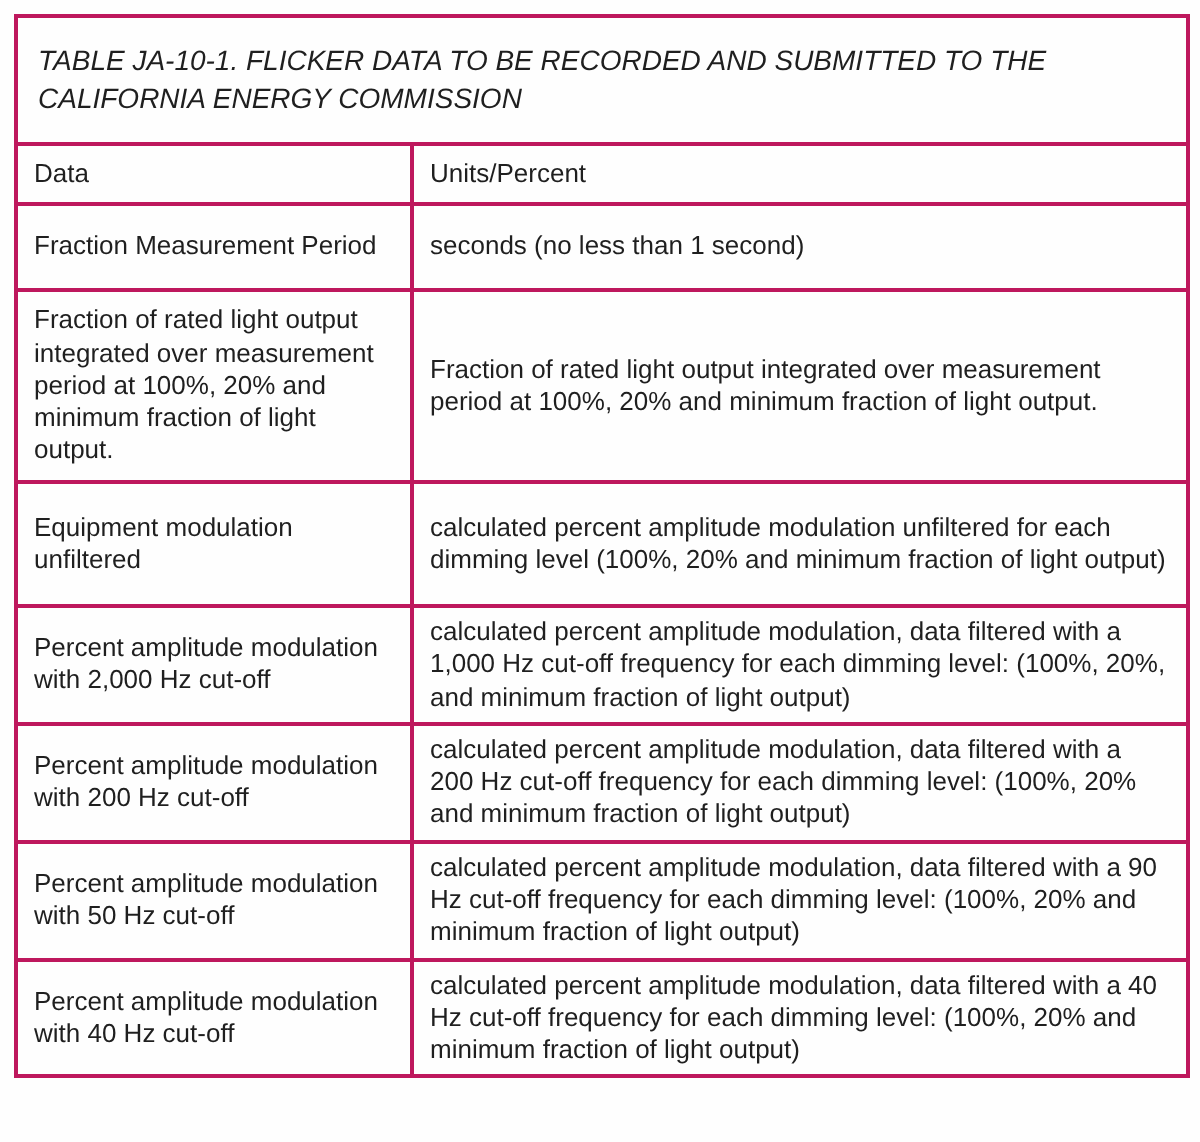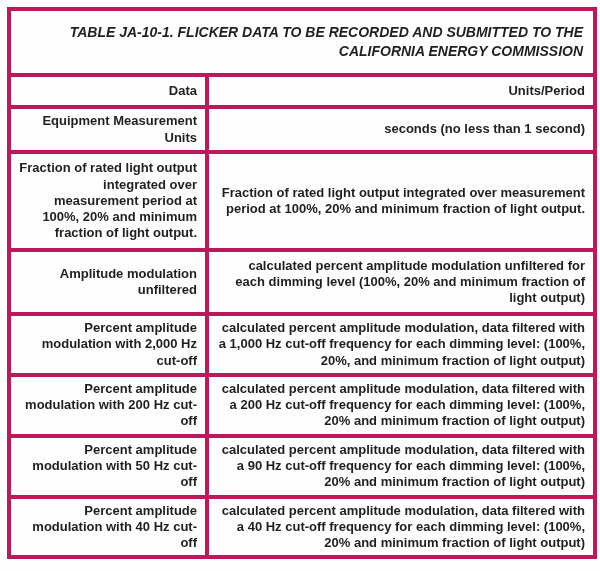--- a/index.html
+++ b/index.html
@@ -15,27 +15,27 @@
     background: #fefefe;
     font-family: "Liberation Sans", "DejaVu Sans", sans-serif;
     color: #1f1f1f;
   }
   table.flicker-table {
     border-collapse: collapse;
     width: 586px;
     table-layout: fixed;
   }
   table.flicker-table td, table.flicker-table th {
-    border: 4px solid #be185d;
+    border: 2px solid #be185d;
     vertical-align: middle;
     padding: 4px 8px;
     font-size: 13px;
     line-height: 1.25;
-    font-weight: 700;
-    text-align: right;
+    font-weight: 400;
+    text-align: left;
     word-wrap: break-word;
   }
   col.c-data { width: 198px; }
   col.c-units { width: 388px; }
 
   tr.title-row td {
     font-style: italic;
     font-size: 14px;
     line-height: 1.35;
     padding: 6px 10px;
@@ -59,32 +59,32 @@
     <colgroup>
       <col class="c-data">
       <col class="c-units">
     </colgroup>
     <tbody>
       <tr class="title-row">
         <td colspan="2">TABLE JA-10-1. FLICKER DATA TO BE RECORDED AND SUBMITTED TO THE CALIFORNIA ENERGY COMMISSION</td>
       </tr>
       <tr class="head-row">
         <td>Data</td>
-        <td>Units/Period</td>
+        <td>Units/Percent</td>
       </tr>
       <tr class="r1">
-        <td>Equipment Measurement Units</td>
+        <td>Fraction Measurement Period</td>
         <td>seconds (no less than 1 second)</td>
       </tr>
       <tr class="r2">
         <td>Fraction of rated light output integrated over measurement period at 100%, 20% and minimum fraction of light output.</td>
         <td>Fraction of rated light output integrated over measurement period at 100%, 20% and minimum fraction of light output.</td>
       </tr>
       <tr class="r3">
-        <td>Amplitude modulation unfiltered</td>
+        <td>Equipment modulation unfiltered</td>
         <td>calculated percent amplitude modulation unfiltered for each dimming level (100%, 20% and minimum fraction of light output)</td>
       </tr>
       <tr class="r4">
         <td>Percent amplitude modulation with 2,000 Hz cut-off</td>
         <td>calculated percent amplitude modulation, data filtered with a 1,000 Hz cut-off frequency for each dimming level: (100%, 20%, and minimum fraction of light output)</td>
       </tr>
       <tr class="r6">
         <td>Percent amplitude modulation with 200 Hz cut-off</td>
         <td>calculated percent amplitude modulation, data filtered with a 200 Hz cut-off frequency for each dimming level: (100%, 20% and minimum fraction of light output)</td>
       </tr>

